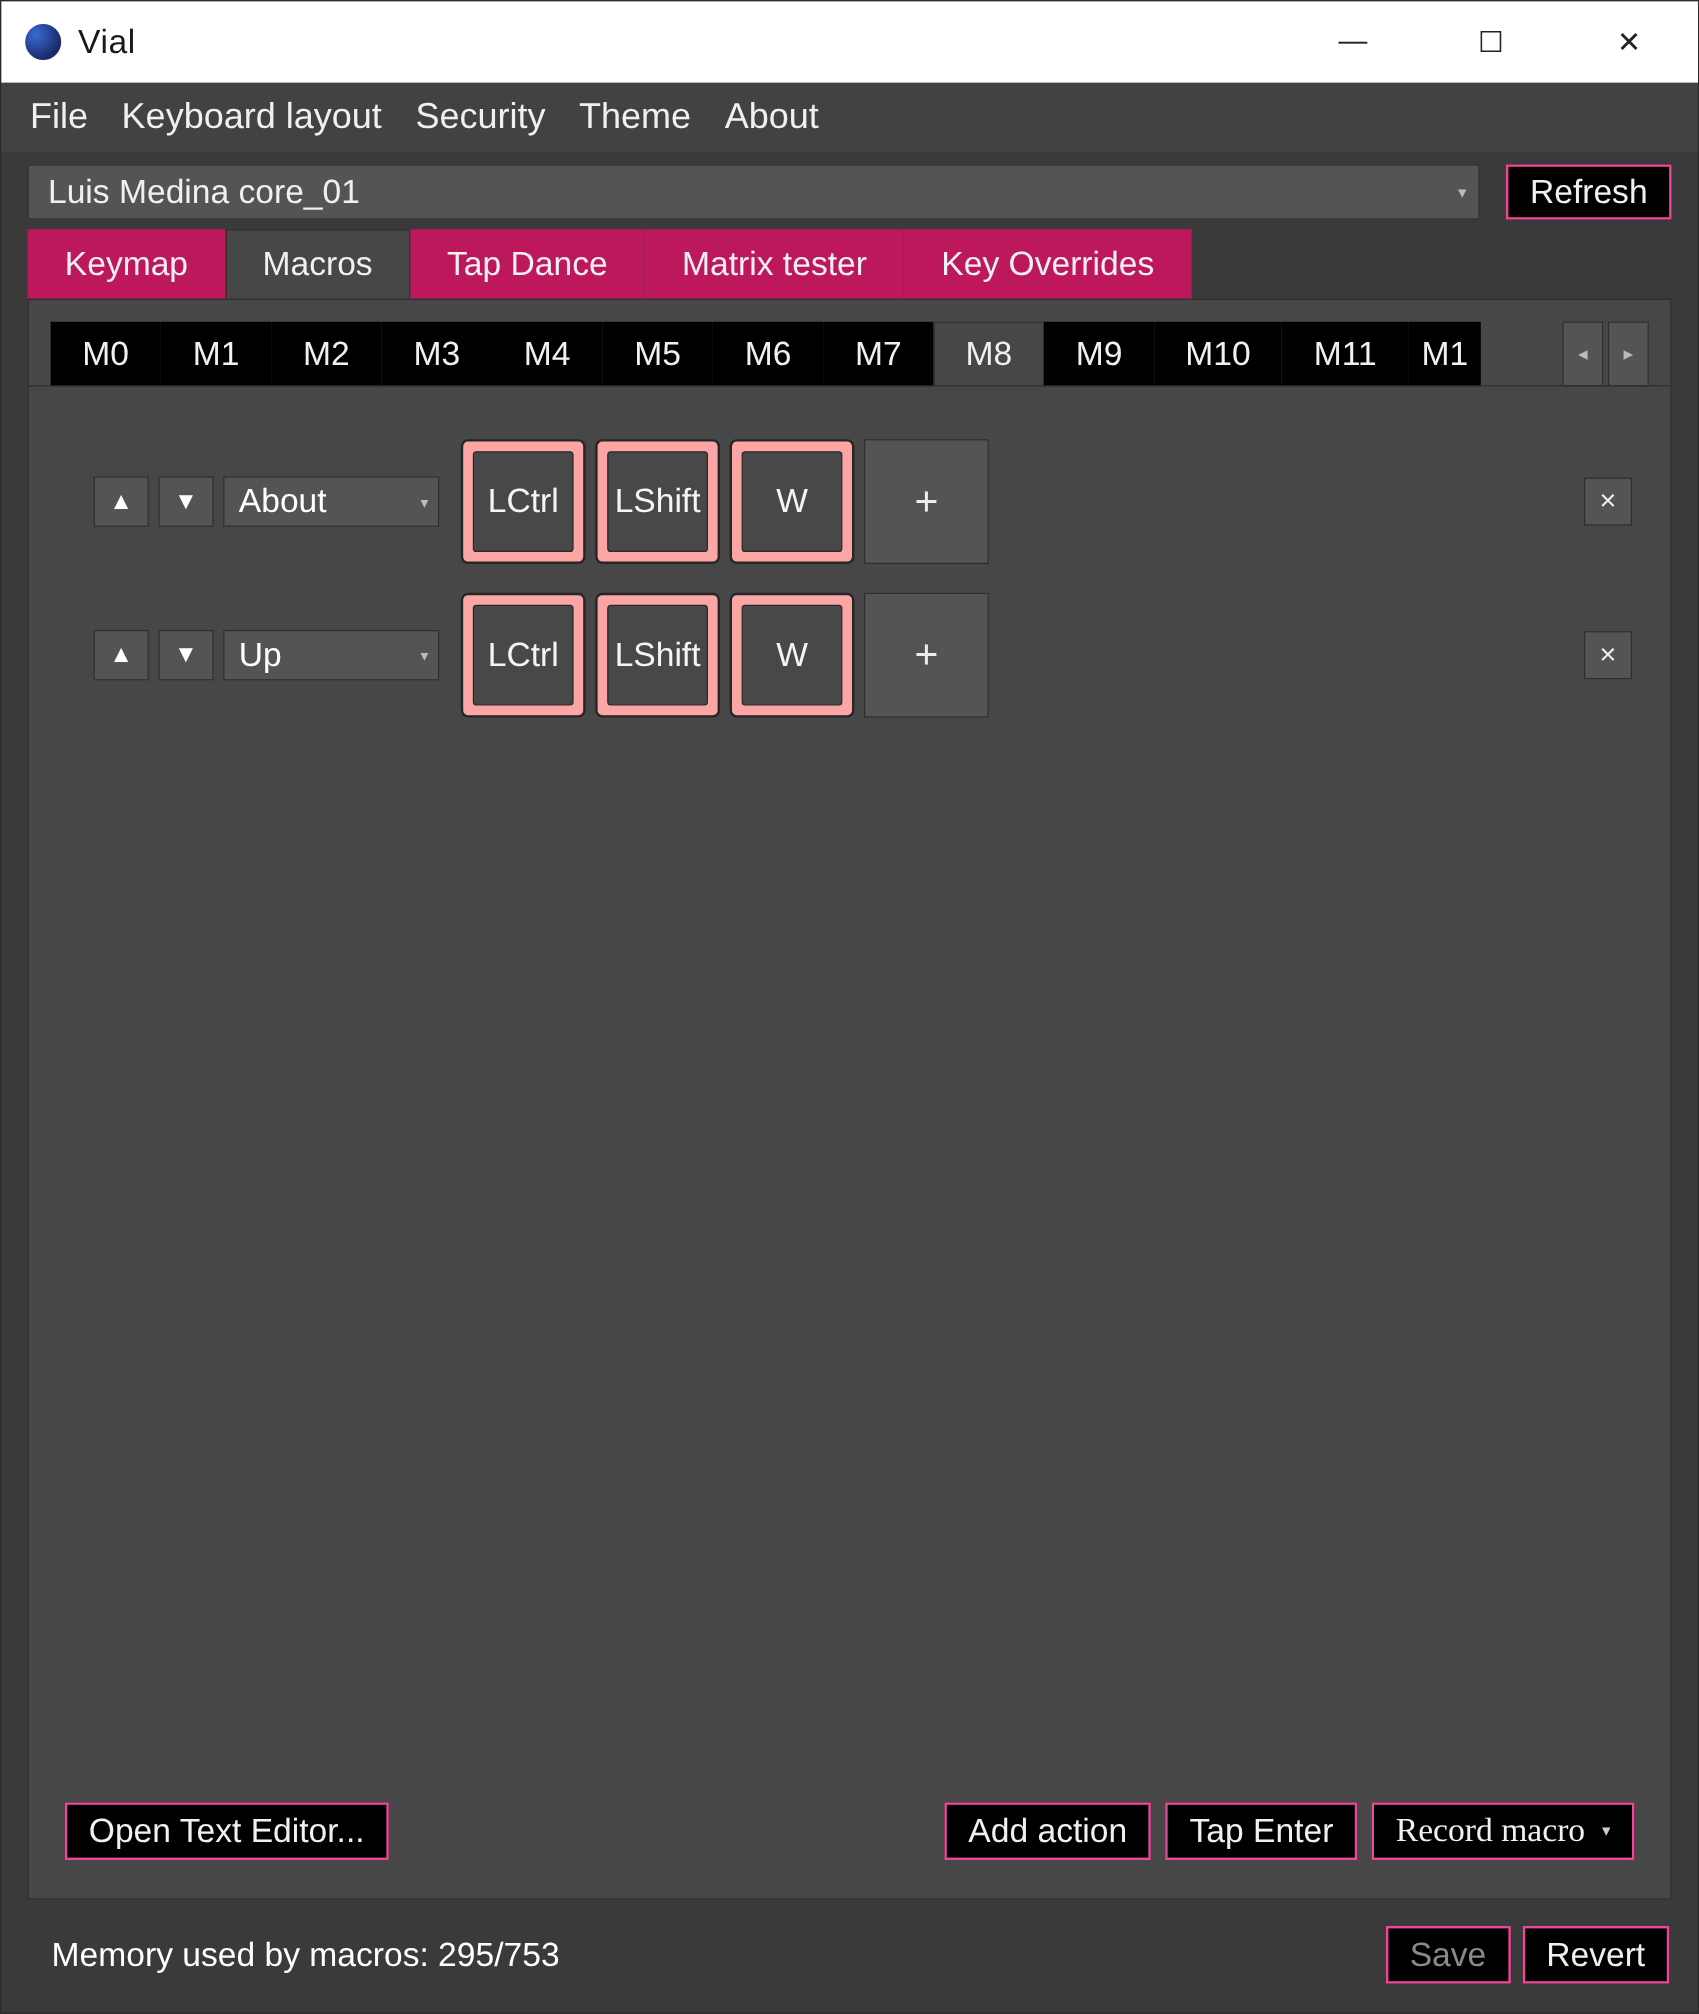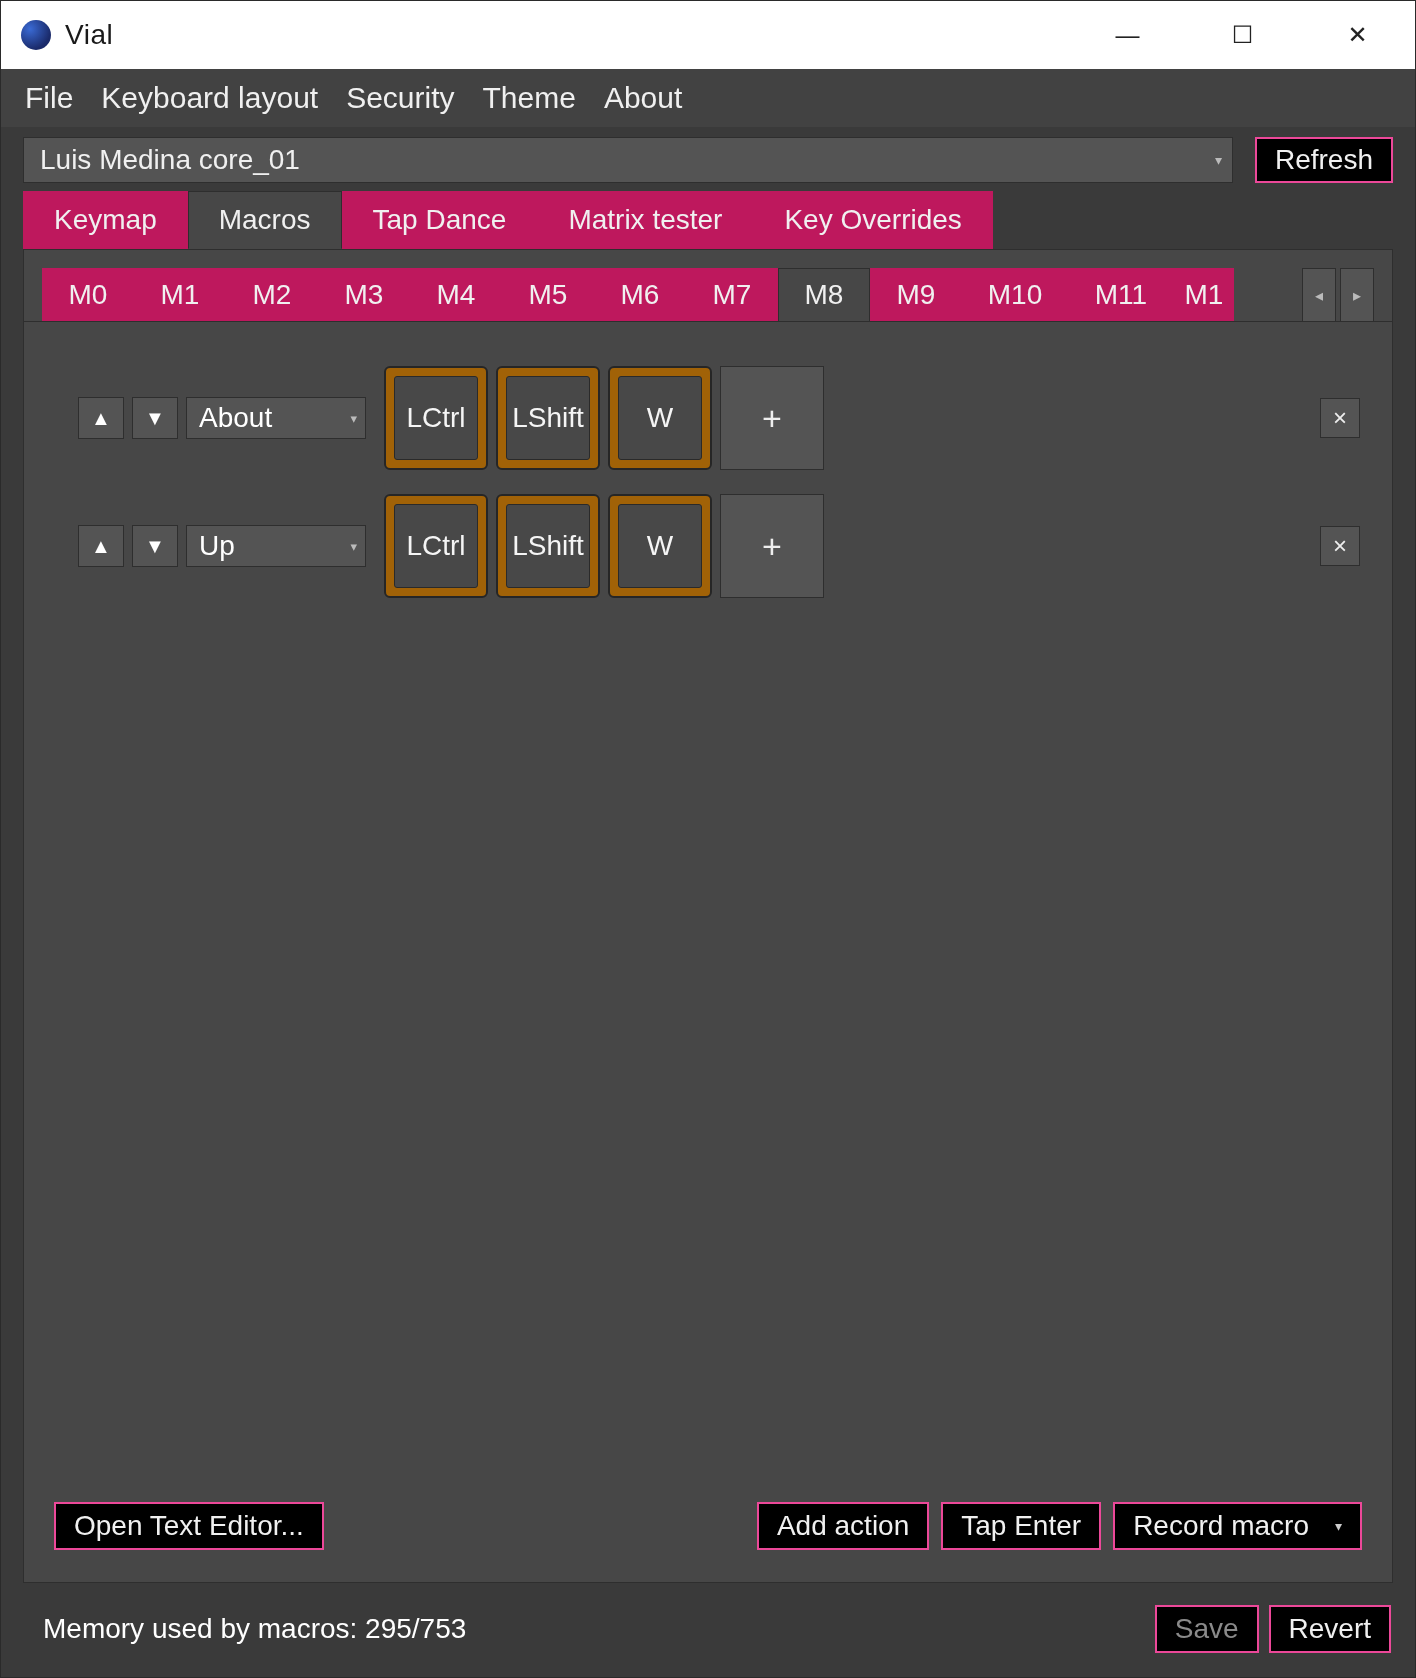--- a/index.html
+++ b/index.html
@@ -104,21 +104,21 @@
   display: flex;
   padding: 18px 18px 0 18px;
   gap: 4px;
 }
 .macro-scroll-wrap { display:flex; align-items:stretch; flex:1; overflow:hidden; }
 .mtab {
   min-width: 92px;
   height: 54px;
   display: flex; align-items: center; justify-content: center;
   font-size: 28px;
-  background: #be185d;
+  background: #000000;
   color: #f0f0f0;
   border: 1px solid transparent;
 }
 .mtab.wide { min-width: 106px; }
 .mtab.active {
   background: #474747;
   border: 1px solid #2e2e2e;
   border-bottom: 1px solid #474747;
 }
 .mtab-arrow {
@@ -148,21 +148,21 @@
 }
 .type-select {
   width: 180px; height: 42px;
   background:#545454; border:1px solid #2e2e2e;
   display:flex; align-items:center; padding:0 12px;
   font-size:28px; position:relative; margin-right: 10px;
 }
 .type-select .dd-arrow { position:absolute; right:8px; font-size:13px; color:#bbb; }
 .keycap {
   width:104px; height:104px;
-  background:#a16207;
+  background:#fca5a5;
   border:2px solid #262626;
   border-radius:6px;
   position:relative;
   display:flex; align-items:center; justify-content:center;
   font-size:28px; color:#f5f5f5;
 }
 .keycap::after{
   content:""; position:absolute; inset:8px;
   border:1px solid #262626; border-radius:3px;
   background:#444;
@@ -181,21 +181,21 @@
 .row-spacer{ flex:1; }
 .delrow {
   width:40px; height:40px; background:#545454; border:1px solid #2e2e2e;
   display:flex; align-items:center; justify-content:center;
   font-size:24px; color:#eee; margin-right:6px;
 }
 .bottom-actions {
   display:flex; padding: 0 4px 12px 4px; gap:12px; align-items:flex-start;
 }
 .bottom-actions .btn { height:48px; }
-.record-btn { display:flex; align-items:center; gap:26px; }
+.record-btn { display:flex; align-items:center; gap:14px;font-family:Liberation Serif, serif; }
 .record-btn .dd-arrow{ font-size:14px; color:#ccc; }
 .statusbar {
   display:flex; align-items:center;
   padding: 10px 24px 24px 42px;
   font-size:28px;
 }
 .statusbar .spacer{flex:1;}
 </style>
 </head>
 <body>

